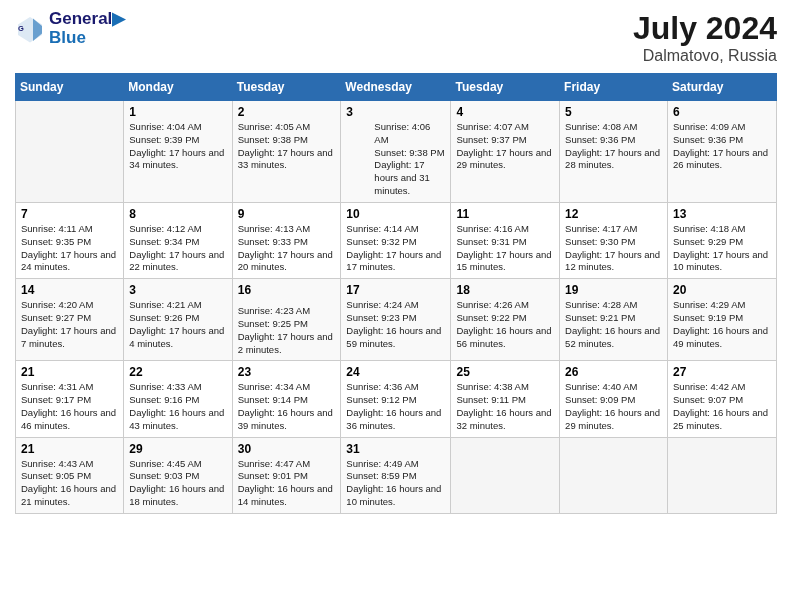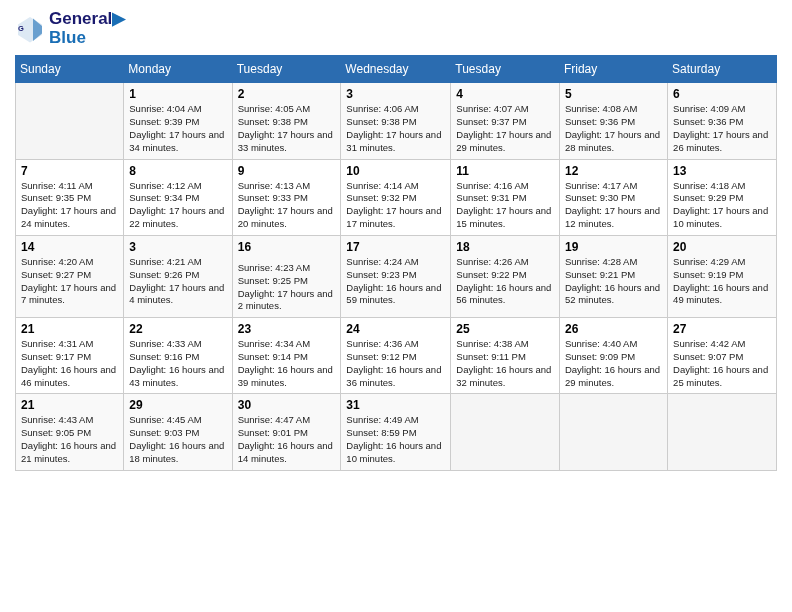--- a/index.html
+++ b/index.html
@@ -46,21 +46,21 @@
       width: 100%;
       border-collapse: collapse;
       font-size: 10px;
     }
     thead tr th {
       background-color: #2b6cb0;
       color: #fff;
       padding: 6px 4px;
       text-align: left;
       font-size: 12px;
-      font-weight: normal;
+      font-weight: bold;
       border: 1px solid #2b6cb0;
     }
     tbody tr td {
       border: 1px solid #ccc;
       vertical-align: top;
       padding: 4px 5px;
       width: 113px;
       min-height: 60px;
       background: #fff;
     }
@@ -93,20 +93,24 @@
         <polygon points="24,6 36,16 36,26 24,36" fill="#1a6eb5" opacity="0.6"></polygon>
         <text x="4" y="22" font-size="10" font-weight="bold" fill="#1a1a6e">G</text>
       </svg>
       <div>
         <div style="font-size:17px;font-weight:bold;color:#1a1a6e;line-height:1.1">
           <span style="color:#1a1a6e">General</span><span style="color:#1a6eb5">▶</span>
         </div>
         <div style="font-size:17px;font-weight:bold;color:#1a6eb5;line-height:1.1">Blue</div>
       </div>
     </div>
+    <div class="title-block">
+      <div class="title-month">July 2024</div>
+      <div class="title-location">Dalmatovo, Russia</div>
+    </div>
   </div>
 
   <table>
     <thead>
       <tr>
         <th>Sunday</th>
         <th>Monday</th>
         <th>Tuesday</th>
         <th>Wednesday</th>
         <th>Tuesday</th>
@@ -124,21 +128,21 @@
 Daylight: 17 hours and 34 minutes.</div>
           </td>
           <td>
             <span class="day-number">2</span>
             <div class="day-info" style="white-space: pre-line;">Sunrise: 4:05 AM
 Sunset: 9:38 PM
 Daylight: 17 hours and 33 minutes.</div>
           </td>
           <td>
             <span class="day-number">3</span>
-            <div class="day-info" style="white-space: pre-line;">Sunrise: 4:06 AM
+            <div class="day-info" style="white-space: pre-line; margin-left: 28px;">Sunrise: 4:06 AM
 Sunset: 9:38 PM
 Daylight: 17 hours and 31 minutes.</div>
           </td>
           <td>
             <span class="day-number">4</span>
             <div class="day-info" style="white-space: pre-line;">Sunrise: 4:07 AM
 Sunset: 9:37 PM
 Daylight: 17 hours and 29 minutes.</div>
           </td>
           <td>

